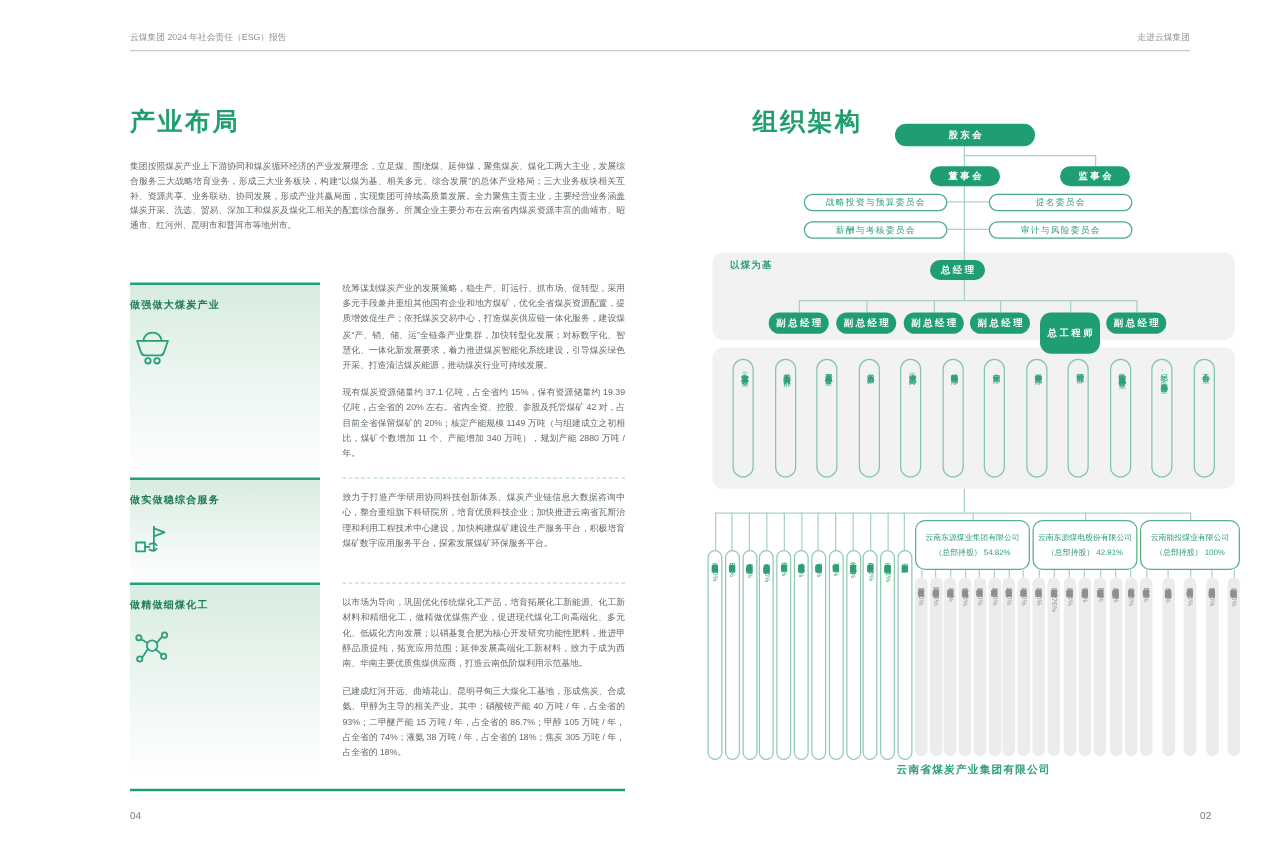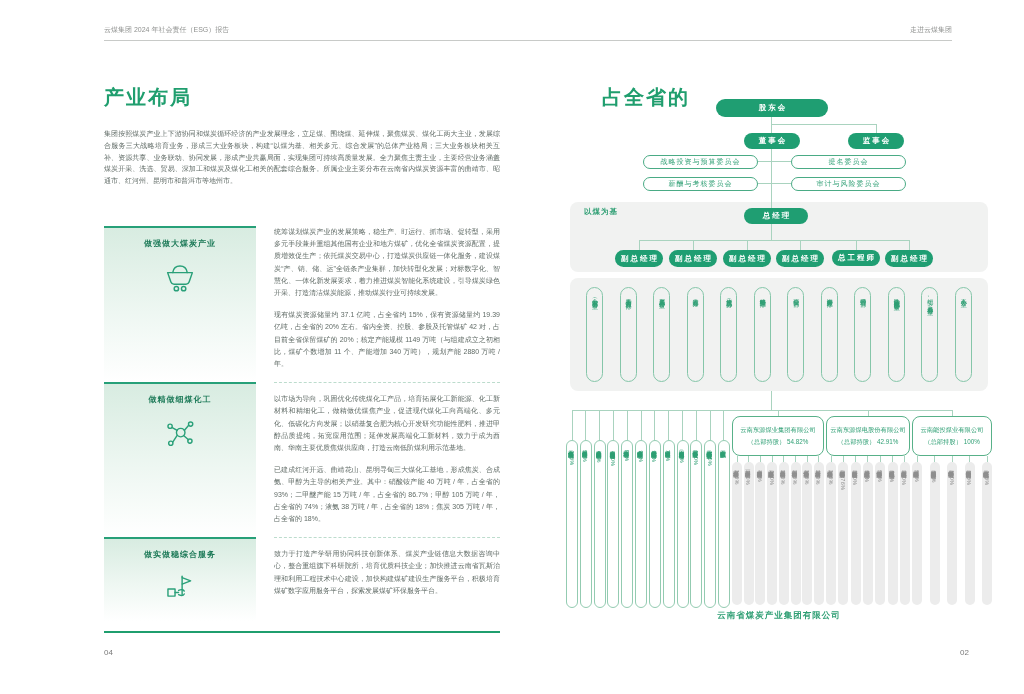--- a/index.html
+++ b/index.html
@@ -13,21 +13,21 @@
   .lp-title,.rp-title{font-size:20px;font-weight:bold;color:#1f9e6e;letter-spacing:2px;}
   .lp-intro{font-size:7px;line-height:11.8px;color:#606b66;text-align:justify;}
   .tbl{width:396px;}
   .tbl-head{height:18px;line-height:18px;border-radius:4px;
      background:linear-gradient(90deg,#0d7c57,#4fb58c);
      color:#fff;font-size:9px;font-weight:bold;letter-spacing:2px;padding-left:12px;box-sizing:border-box;}
   .row{display:flex;gap:18px;margin-top:10px;}
   .row + .row{margin-top:0;}
   .lbl{width:152px;flex:0 0 152px;border-top:2px solid #27a078;
      background:linear-gradient(180deg,#d8ece1 0%,#eef7f2 55%,rgba(255,255,255,0) 100%);
-     text-align:center;padding-top:10px;box-sizing:border-box;}
+     text-align:left;padding-top:10px;box-sizing:border-box;}
   .lbl-t{font-size:8px;font-weight:bold;color:#1d7a58;letter-spacing:1px;}
   .bdy{flex:1;padding-bottom:12px;}
   .row2 .bdy,.row3 .bdy{border-top:1px dashed #bcdccd;padding-top:10px;}
   .bdy p{margin:0 0 10px 0;font-size:7px;line-height:12.2px;color:#606b66;text-align:justify;}
   .bdy p:last-child{margin-bottom:0;}
   .lbl svg{margin-top:12px;}
   .tbl-bottom{height:2px;background:#1f9e6e;margin-top:10px;}
   .pgnum{font-size:8px;color:#7a7a7a;}
   
   .pill{position:absolute;background:#1f9e72;border-radius:9px;color:#fff;
@@ -83,59 +83,59 @@
         <circle cx="19" cy="38" r="3"></circle>
           <circle cx="29" cy="38" r="3"></circle>
       </svg>
     </div>
     <div class="bdy">
       <p>统筹谋划煤炭产业的发展策略，稳生产、盯运行、抓市场、促转型，采用多元手段兼并重组其他国有企业和地方煤矿，优化全省煤炭资源配置，提质增效促生产；依托煤炭交易中心，打造煤炭供应链一体化服务，建设煤炭“产、销、储、运”全链条产业集群，加快转型化发展；对标数字化、智慧化、一体化新发展要求，着力推进煤炭智能化系统建设，引导煤炭绿色开采、打造清洁煤炭能源，推动煤炭行业可持续发展。</p>
       <p>现有煤炭资源储量约 37.1 亿吨，占全省约 15%，保有资源储量约 19.39 亿吨，占全省的 20% 左右。省内全资、控股、参股及托管煤矿 42 对，占目前全省保留煤矿的 20%；核定产能规模 1149 万吨（与组建成立之初相比，煤矿个数增加 11 个、产能增加 340 万吨），规划产能 2880 万吨 / 年。</p>
     </div>
   </div>
 
+  <div class="row row3" style="min-height:84px;">
+    <div class="lbl">
+      <div class="lbl-t">做实做稳综合服务</div>
+      <svg class="ic" width="34" height="34" viewBox="0 0 48 48">
+        <path d="M27 6 v26"></path>
+        <path d="M27 8 l12 4.5 L27 17"></path>
+        <rect x="7" y="24" width="10" height="10"></rect>
+        <path d="M17 29 h5 M22 26 c4-2 7-1 8 1 M22 32 c4 2 7 1 8-1"></path>
+      </svg>
+    </div>
+    <div class="bdy">
+      <p>致力于打造产学研用协同科技创新体系、煤炭产业链信息大数据咨询中心，整合重组旗下科研院所，培育优质科技企业；加快推进云南省瓦斯治理和利用工程技术中心建设，加快构建煤矿建设生产服务平台，积极培育煤矿数字应用服务平台，探索发展煤矿环保服务平台。</p>
+    </div>
+  </div>
+
   <div class="row row2">
     <div class="lbl">
       <div class="lbl-t">做精做细煤化工</div>
       <svg class="ic" width="34" height="34" viewBox="0 0 48 48">
         <circle cx="25" cy="22" r="6"></circle>
         <circle cx="10" cy="13" r="3"></circle>
           <circle cx="39" cy="10" r="3"></circle>
         <circle cx="38" cy="34" r="3"></circle>
           <circle cx="11" cy="37" r="3"></circle>
         <path d="M20 19 L13 15 M30 19 L36 12 M29 26 L36 32 M20 26 L14 35"></path>
       </svg>
     </div>
     <div class="bdy">
       <p>以市场为导向，巩固优化传统煤化工产品，培育拓展化工新能源、化工新材料和精细化工，做精做优煤焦产业，促进现代煤化工向高端化、多元化、低碳化方向发展；以硝基复合肥为核心开发研究功能性肥料，推进甲醇品质提纯，拓宽应用范围；延伸发展高端化工新材料，致力于成为西南、华南主要优质焦煤供应商，打造云南低阶煤利用示范基地。</p>
       <p>已建成红河开远、曲靖花山、昆明寻甸三大煤化工基地，形成焦炭、合成氨、甲醇为主导的相关产业。其中：硝酸铵产能 40 万吨 / 年，占全省的 93%；二甲醚产能 15 万吨 / 年，占全省的 86.7%；甲醇 105 万吨 / 年，占全省的 74%；液氨 38 万吨 / 年，占全省的 18%；焦炭 305 万吨 / 年，占全省的 18%。</p>
     </div>
   </div>
 
-  <div class="row row3" style="min-height:84px;">
-    <div class="lbl">
-      <div class="lbl-t">做实做稳综合服务</div>
-      <svg class="ic" width="34" height="34" viewBox="0 0 48 48">
-        <path d="M27 6 v26"></path>
-        <path d="M27 8 l12 4.5 L27 17"></path>
-        <rect x="7" y="24" width="10" height="10"></rect>
-        <path d="M17 29 h5 M22 26 c4-2 7-1 8 1 M22 32 c4 2 7 1 8-1"></path>
-      </svg>
-    </div>
-    <div class="bdy">
-      <p>致力于打造产学研用协同科技创新体系、煤炭产业链信息大数据咨询中心，整合重组旗下科研院所，培育优质科技企业；加快推进云南省瓦斯治理和利用工程技术中心建设，加快构建煤矿建设生产服务平台，积极培育煤矿数字应用服务平台，探索发展煤矿环保服务平台。</p>
-    </div>
-  </div>
-
   <div class="tbl-bottom"></div>
 </div>
 
 <div class="abs pgnum" style="left:72px;top:648px;">04</div>
 
-<div class="abs rp-title" style="left:570px;top:84px;">占全省的</div>
+<div class="abs rp-title" style="left:570px;top:84px;">组织架构</div>
 
 <div class="panel" style="left:570px;top:202px;width:418px;height:70px;"></div>
 <div class="panel" style="left:570px;top:278px;width:418px;height:113px;">
   <div class="deptrow">
     <div class="dept">
         <span>办公室（董事会办公室）</span>
       </div>
     <div class="dept">
         <span>党委工作与人力资源部</span>
       </div>
@@ -190,26 +190,26 @@
 <div class="vl" style="left:771px;top:391px;height:19px;"></div>
 <div class="hl" style="left:572px;top:410px;width:380px;"></div>
 
 <div class="pill" style="left:716px;top:99px;width:112px;height:18px;border-radius:9px;">股东会</div>
 <div class="pill" style="left:744px;top:133px;width:56px;height:16px;border-radius:8px;">董事会</div>
 <div class="pill" style="left:848px;top:133px;width:56px;height:16px;border-radius:8px;">监事会</div>
 <div class="opill" style="left:643px;top:155px;width:115px;height:14px;">战略投资与预算委员会</div>
 <div class="opill" style="left:791px;top:155px;width:115px;height:14px;">提名委员会</div>
 <div class="opill" style="left:643px;top:177px;width:115px;height:14px;">薪酬与考核委员会</div>
 <div class="opill" style="left:791px;top:177px;width:115px;height:14px;">审计与风险委员会</div>
-<div class="pill" style="left:744px;top:208px;width:64px;height:16px;border-radius:8px;font-family:Liberation Mono, monospace;">总经理</div>
+<div class="pill" style="left:744px;top:208px;width:44px;height:16px;border-radius:8px;font-family:Liberation Mono, monospace;">总经理</div>
 <div class="pill" style="left:615px;top:250px;width:48px;height:17px;border-radius:9px;">副总经理</div>
 <div class="pill" style="left:669px;top:250px;width:48px;height:17px;border-radius:9px;">副总经理</div>
 <div class="pill" style="left:723px;top:250px;width:48px;height:17px;border-radius:9px;">副总经理</div>
 <div class="pill" style="left:776px;top:250px;width:48px;height:17px;border-radius:9px;">副总经理</div>
-<div class="pill" style="left:832px;top:250px;width:48px;height:16px;border-radius:9px;">总工程师</div>
+<div class="pill" style="left:832px;top:250px;width:48px;height:33px;border-radius:9px;">总工程师</div>
 <div class="pill" style="left:885px;top:250px;width:48px;height:17px;border-radius:9px;">副总经理</div>
 
 <div class="dgrp" style="left:566px;top:410px;width:164px;">
   <div class="ditem">
       <i class="drop" style="height:30px"></i>
       <div class="vcap">
         <span>云南曲煤焦化实业发展有限公司 100%</span>
       </div>
     </div>
   <div class="ditem">

